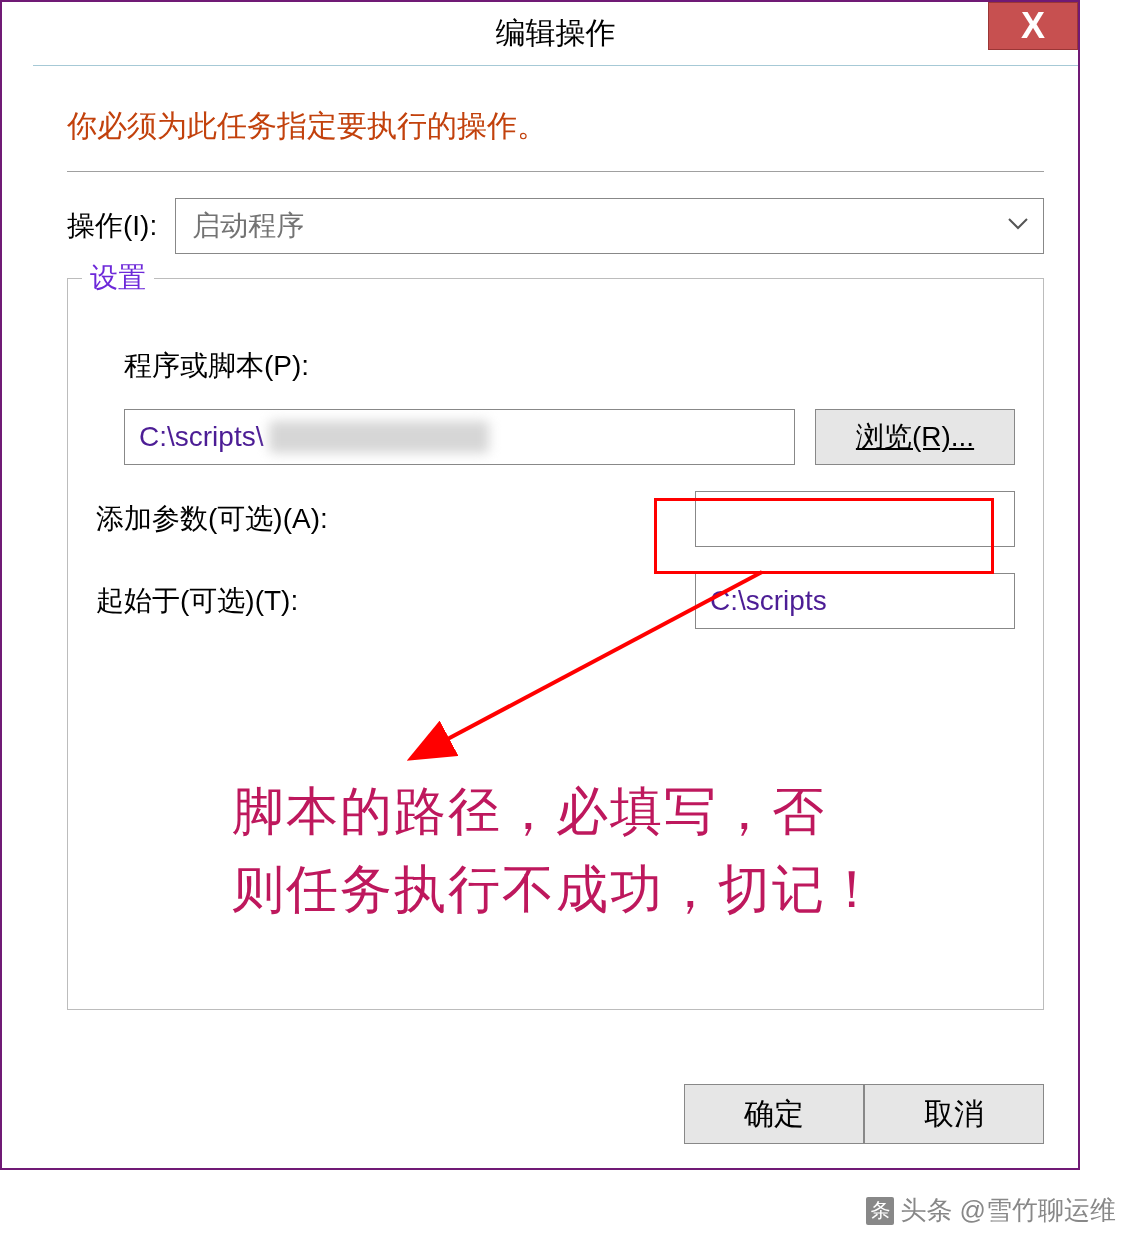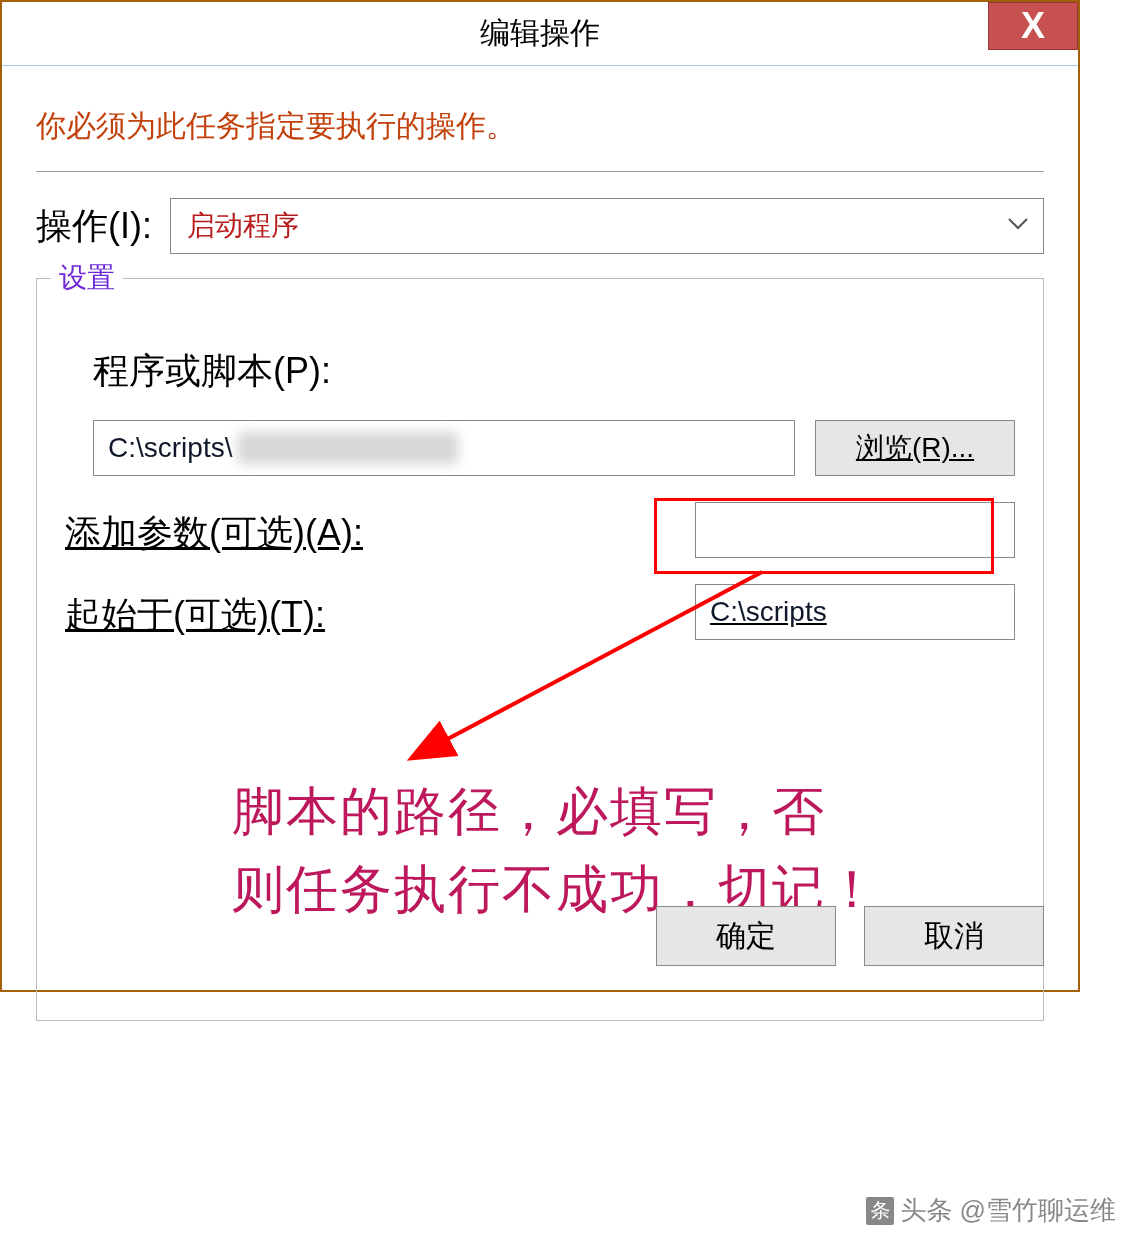--- a/index.html
+++ b/index.html
@@ -8,23 +8,24 @@
       background: #fff;
       width: 1146px;
       height: 1254px;
       position: relative;
       overflow: hidden;
     }
     .window {
       position:absolute;
       left:0; top:0;
       width: 1080px;
-      height: 992px;
-      background:#fff;
-      border: 2px solid #a16207;
+      height: 1170px;
+      background:#fff;
+      border: 2px solid #701a75;
+      padding-left: 31px;
     }
     .titlebar {
       height: 64px;
       background:#fff;
       border-bottom: 1px solid #a6c9d6;
       position: relative;
       display:flex;
       align-items:center;
       justify-content:center;
     }
@@ -62,37 +63,37 @@
       border-top: 1px solid #a0a0a0;
       box-shadow: 0 1px 0 #fff;
       margin-bottom: 26px;
     }
     .row-action {
       display:flex;
       align-items:center;
       gap: 18px;
     }
     .label {
-      font-size: 36px;
+      font-size: 28px;
       color:#000;
     }
     .select-wrap {
       flex:1;
       height: 56px;
       border:1px solid #888;
       background:#fff;
       display:flex;
       align-items:center;
       padding: 0 16px;
       position:relative;
       cursor:pointer;
     }
     .select-wrap .sel-text {
       font-size: 28px;
-      color:#b91c1c;
+      color:#737373;
     }
     .select-wrap .chevron {
       position:absolute;
       right:14px;
       top:50%;
       transform: translateY(-50%);
     }
     .fieldset {
       margin-top: 24px;
       border:1px solid #bcbcbc;
@@ -116,21 +117,21 @@
       display:flex;
       gap: 20px;
       align-items:center;
     }
     .text-input {
       height: 56px;
       border:1px solid #888;
       background:#fff;
       padding: 0 14px;
       font-size: 28px;
-      color:#0f172a;
+      color:#4c1d95;
       display:flex;
       align-items:center;
     }
     .script-input { flex:1; }
     .script-input .blur {
       display:inline-block;
       width:220px; height:32px;
       background:#d6d6d6;
       filter: blur(6px);
       margin-left:6px;
@@ -143,24 +144,23 @@
       border:1px solid #888;
       font-size: 28px;
       cursor:pointer;
       display:flex;
       align-items:center;
       justify-content:center;
       text-decoration:underline;
     }
     .kv-row {
       display:flex;
-      align-items:flex-end;
+      align-items:center;
       justify-content:space-between;
       margin-top: 26px;
-      text-decoration: underline;
     }
     .kv-row .text-input { width: 320px; }
     .highlight-box {
       position:absolute;
       border: 3px solid #ff0000;
       left: 652px;
       top: 496px;
       width: 340px;
       height: 76px;
       pointer-events:none;
@@ -179,21 +179,20 @@
       color:#be185d;
       line-height: 1.5;
       letter-spacing: 2px;
       pointer-events:none;
     }
     .footer-buttons {
       position:absolute;
       right: 34px;
       bottom: 24px;
       display:flex;
-      gap: 28px;
       border-radius: 9px;
     }
     .dlg-btn {
       width: 180px;
       height: 60px;
       background:#e6e6e6;
       border:1px solid #888;
       font-size: 30px;
       cursor:pointer;
       display:flex;

